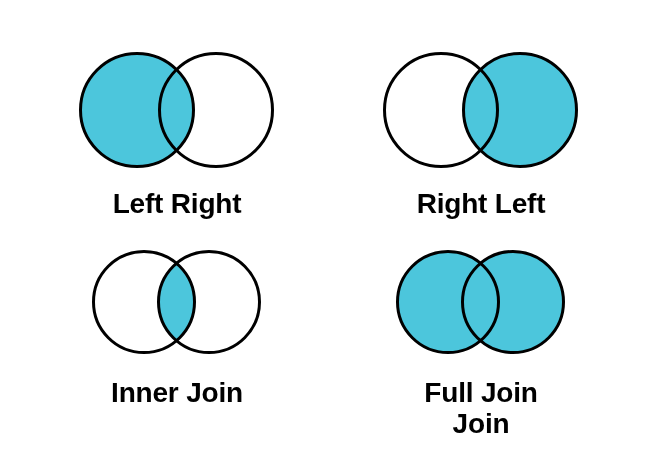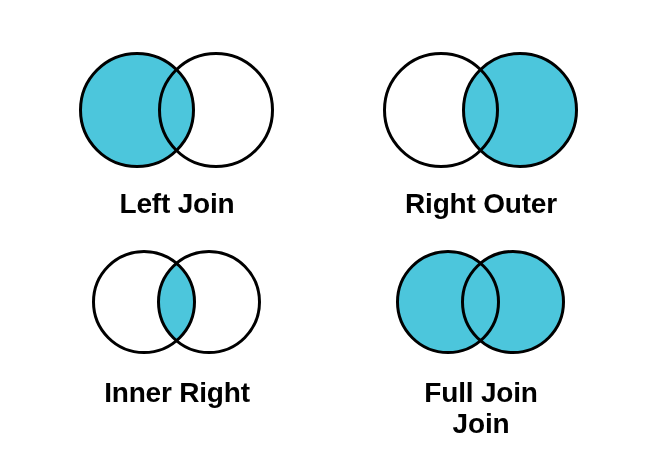--- a/index.html
+++ b/index.html
@@ -77,21 +77,21 @@
         <circle cx="93" cy="64" r="56.5" fill="#4cc6dc"></circle>
 
         <g clip-path="url(#clip-lj-right)">
           <circle cx="93" cy="64" r="56.5" fill="#4cc6dc"></circle>
         </g>
 
         <circle cx="172" cy="64" r="56.5" fill="none" stroke="#000000" stroke-width="3"></circle>
         <circle cx="93" cy="64" r="56.5" fill="none" stroke="#000000" stroke-width="3"></circle>
       </svg>
     </div>
-    <div class="panel-label">Left Join</div>
+    <div class="panel-label">Left Right</div>
   </div>
 
   <div class="panel" id="panel-right-join">
     <div class="venn-wrap">
       <svg class="venn-svg" width="266" height="128" viewBox="0 0 266 128">
         <defs>
           <clipPath id="clip-rj-left">
             <circle cx="93" cy="64" r="56.5"></circle>
           </clipPath>
         </defs>
@@ -99,21 +99,21 @@
         <circle cx="172" cy="64" r="56.5" fill="#4cc6dc"></circle>
 
         <g clip-path="url(#clip-rj-left)">
           <circle cx="172" cy="64" r="56.5" fill="#4cc6dc"></circle>
         </g>
 
         <circle cx="93" cy="64" r="56.5" fill="none" stroke="#000000" stroke-width="3"></circle>
         <circle cx="172" cy="64" r="56.5" fill="none" stroke="#000000" stroke-width="3"></circle>
       </svg>
     </div>
-    <div class="panel-label">Right Outer</div>
+    <div class="panel-label">Right Left</div>
   </div>
 
   <div class="panel" id="panel-inner-join">
     <div class="venn-wrap">
       <svg class="venn-svg" width="266" height="116" viewBox="0 0 266 116">
         <defs>
           <clipPath id="clip-ij-right">
             <circle cx="165" cy="58" r="50.5"></circle>
           </clipPath>
         </defs>
@@ -121,21 +121,21 @@
         <circle cx="100" cy="58" r="50.5" fill="#ffffff"></circle>
         <circle cx="165" cy="58" r="50.5" fill="#ffffff"></circle>
 
         <g clip-path="url(#clip-ij-right)">
           <circle cx="100" cy="58" r="50.5" fill="#4cc6dc"></circle>
         </g>
         <circle cx="100" cy="58" r="50.5" fill="none" stroke="#000000" stroke-width="3"></circle>
         <circle cx="165" cy="58" r="50.5" fill="none" stroke="#000000" stroke-width="3"></circle>
       </svg>
     </div>
-    <div class="panel-label">Inner Right</div>
+    <div class="panel-label">Inner Join</div>
   </div>
 
   <div class="panel" id="panel-full-outer-join">
     <div class="venn-wrap">
       <svg class="venn-svg" width="266" height="116" viewBox="0 0 266 116">
 
         <circle cx="100" cy="58" r="50.5" fill="#4cc6dc"></circle>
         <circle cx="165" cy="58" r="50.5" fill="#4cc6dc"></circle>
         <circle cx="100" cy="58" r="50.5" fill="none" stroke="#000000" stroke-width="3"></circle>
         <circle cx="165" cy="58" r="50.5" fill="none" stroke="#000000" stroke-width="3"></circle>

